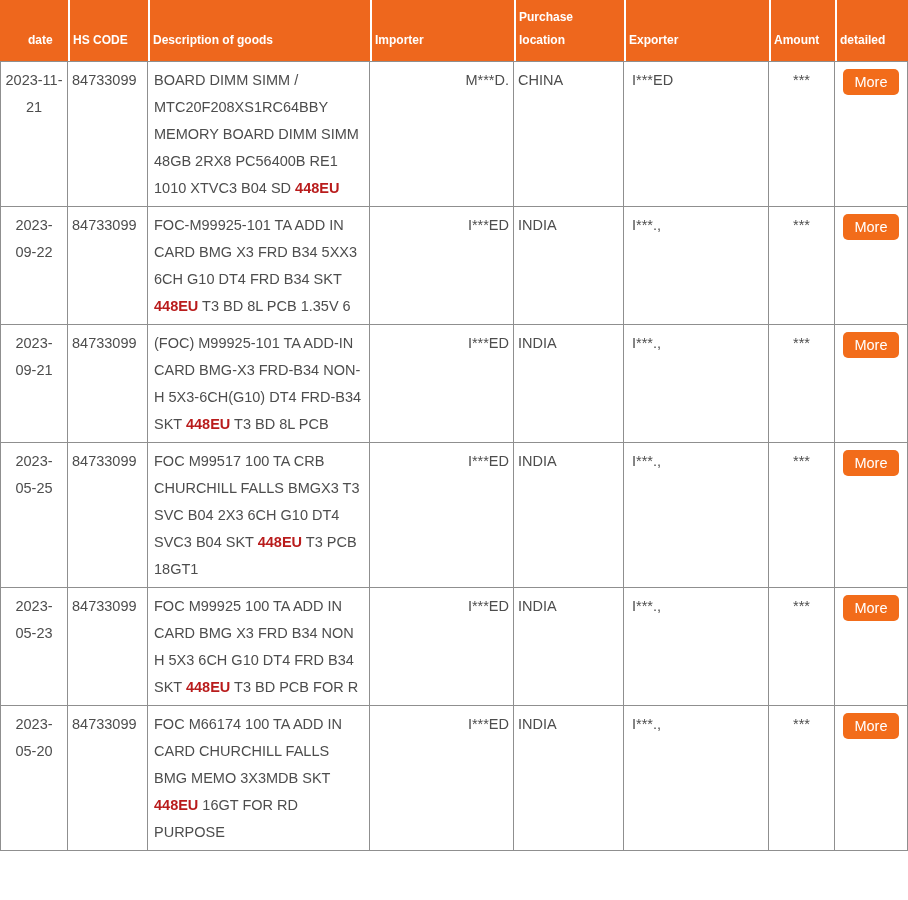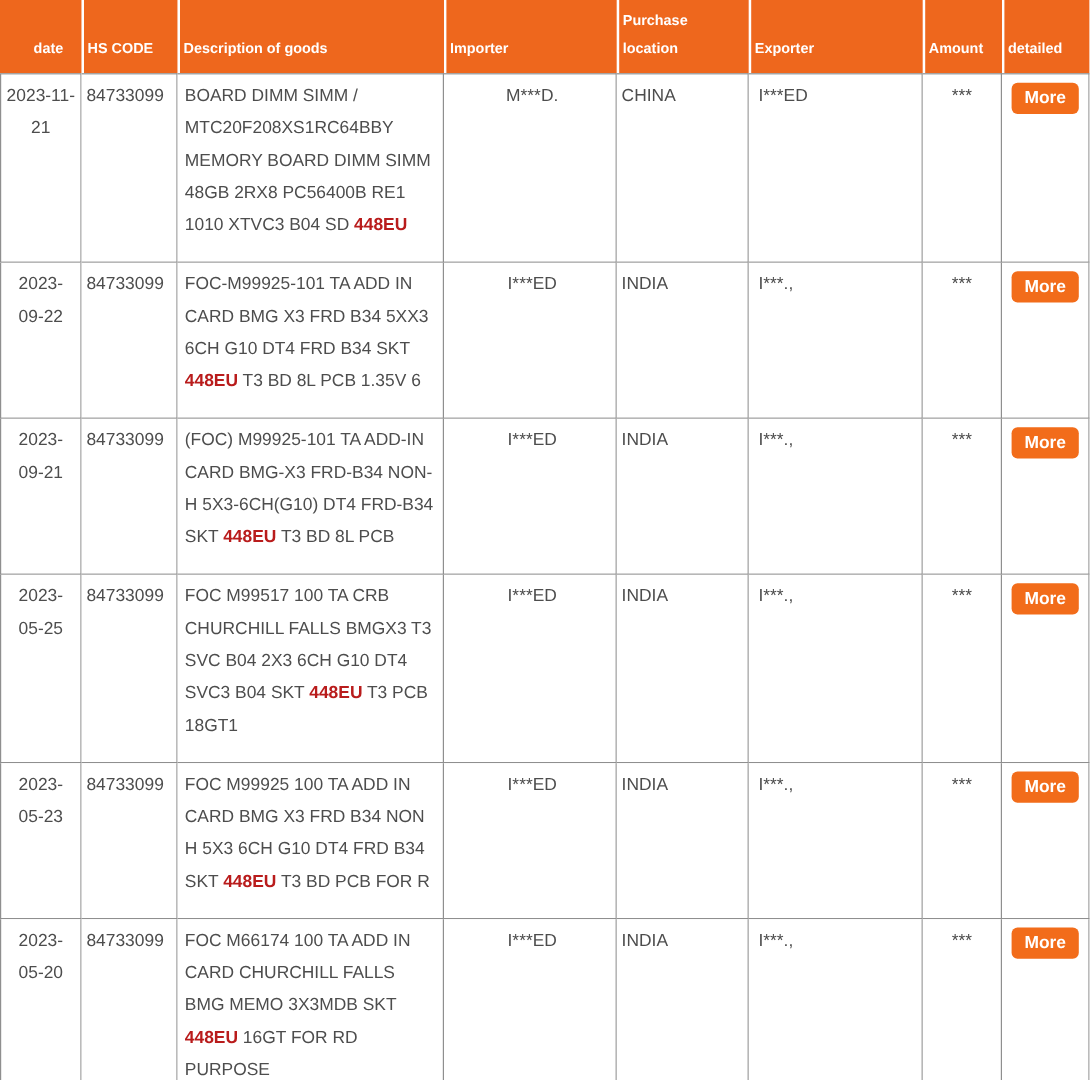--- a/index.html
+++ b/index.html
@@ -29,52 +29,51 @@
     overflow: hidden;
   }
   thead th:first-child { border-left: none; padding-left: 28px; }
   
   tbody td {
     background: #ffffff;
     color: #4d4d4d;
     font-size: 14.5px;
     line-height: 27px;
     vertical-align: top;
-    padding: 5px 4px 16px 4px;
+    padding: 5px 4px 4px 4px;
     border-right: 1px solid #8f8f8f;
     border-bottom: 1px solid #8f8f8f;
     overflow: hidden;
     margin-left: 48px;
   }
   tbody tr td:first-child { border-left: 1px solid #8f8f8f; }
   tbody tr:first-child td { border-top: 1px solid #8f8f8f; }
   td.c-date   { text-align: center; }
   td.c-hs     { text-align: left; }
   td.c-desc   { text-align: left; padding-left: 6px; padding-right: 4px; }
-  td.c-imp    { text-align: center; padding-left: 8px; }
+  td.c-imp    { text-align: right; padding-left: 8px; }
   td.c-loc    { }
   td.c-exp    { text-align: left; padding-left: 8px; }
   td.c-amt    { text-align: center; }
   td.c-det    { text-align: center; padding-top: 7px; }
   .hl {
     color: #b91c1c;
     font-weight: bold;
   }
   button.more-btn {
     display: inline-block;
     background: #f26c1a;
     color: #ffffff;
     font-family: "Liberation Sans", "DejaVu Sans", sans-serif;
     font-size: 14.5px;
     line-height: 18px;
     padding: 4px 11px;
     border: none;
     border-radius: 5px;
     cursor: pointer;
-    font-weight: bold;
   }
 </style>
 </head>
 <body>
 
 <table class="trade">
   <colgroup>
     <col style="width:68px">
     <col style="width:80px">
     <col style="width:222px">

